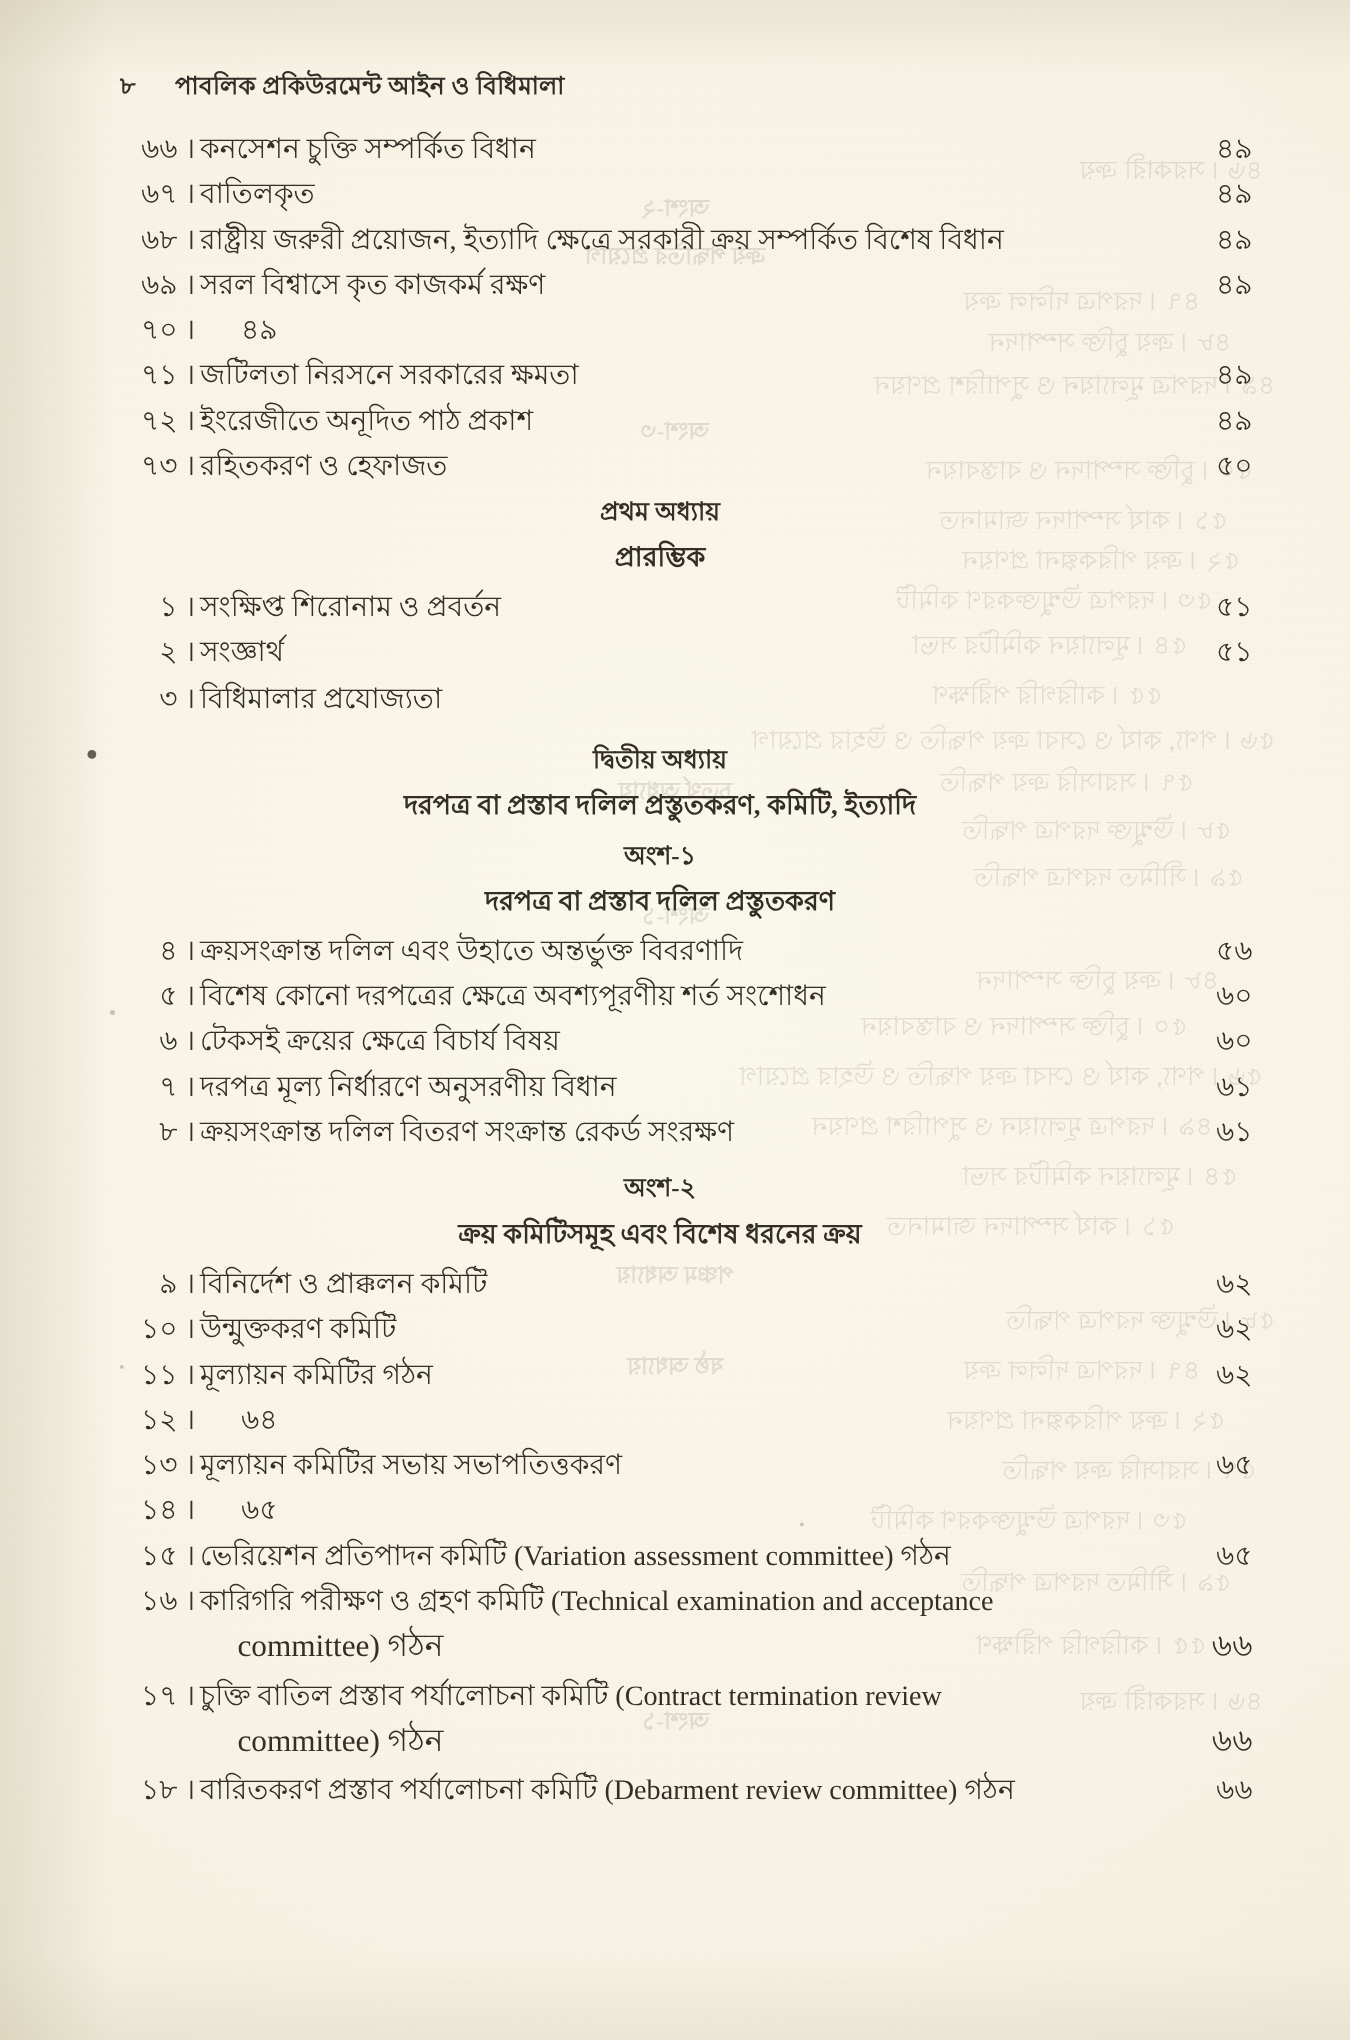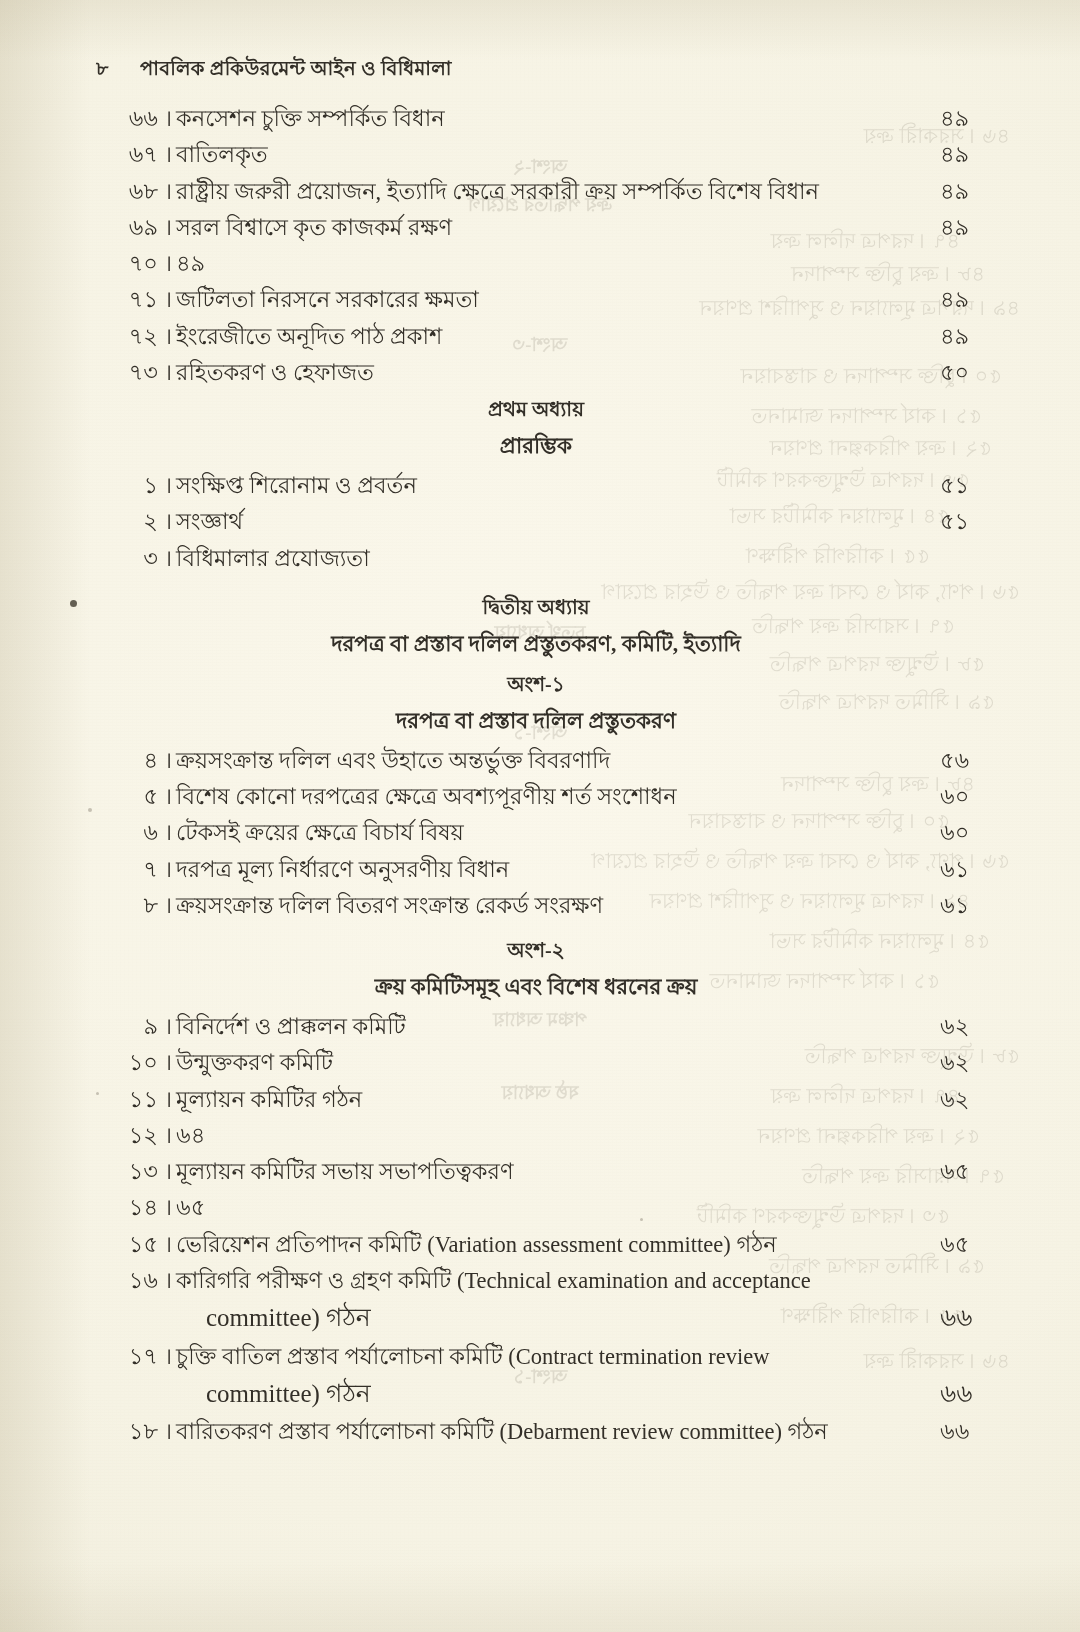--- a/index.html
+++ b/index.html
@@ -101,21 +101,21 @@
     flex: none;
     font-size: 19px;
   }
   .rh-title {
     font-size: 19.5px;
   }
 
   .toc {
     position: absolute;
     top: 104px;
-    left: 96px;
+    left: 80px;
     right: 78px;
   }
 
   .toc-row {
     display: flex;
     align-items: flex-start;
     margin-bottom: 7px;
     font-size: 22.5px;
     line-height: 1.30;
   }
@@ -131,21 +131,21 @@
     width: 16px;
     text-align: center;
   }
   .toc-text {
     flex: 1 1 auto;
     padding-right: 16px;
   }
   .toc-page {
     flex: none;
     width: 62px;
-    text-align: left;
+    text-align: right;
     white-space: nowrap;
   }
   .toc-cont {
     display: flex;
     align-items: flex-start;
     margin-bottom: 7px;
     font-size: 25px;
     line-height: 1.30;
   }
   .toc-cont .toc-indent {
@@ -396,21 +396,21 @@
         <span class="toc-page">৬২</span>
       </div>
       <div class="toc-row">
         <span class="toc-num">১২</span>
         <span class="toc-sep">।</span>
         <span class="toc-page">৬৪</span>
       </div>
       <div class="toc-row">
         <span class="toc-num">১৩</span>
         <span class="toc-sep">।</span>
-        <span class="toc-text">মূল্যায়ন কমিটির সভায় সভাপতিত্বকরণ</span>
+        <span class="toc-text">মূল্যায়ন কমিটির সভায় সভাপতিত্তকরণ</span>
         <span class="toc-page">৬৫</span>
       </div>
       <div class="toc-row">
         <span class="toc-num">১৪</span>
         <span class="toc-sep">।</span>
         <span class="toc-page">৬৫</span>
       </div>
       <div class="toc-row">
         <span class="toc-num">১৫</span>
         <span class="toc-sep">।</span>

